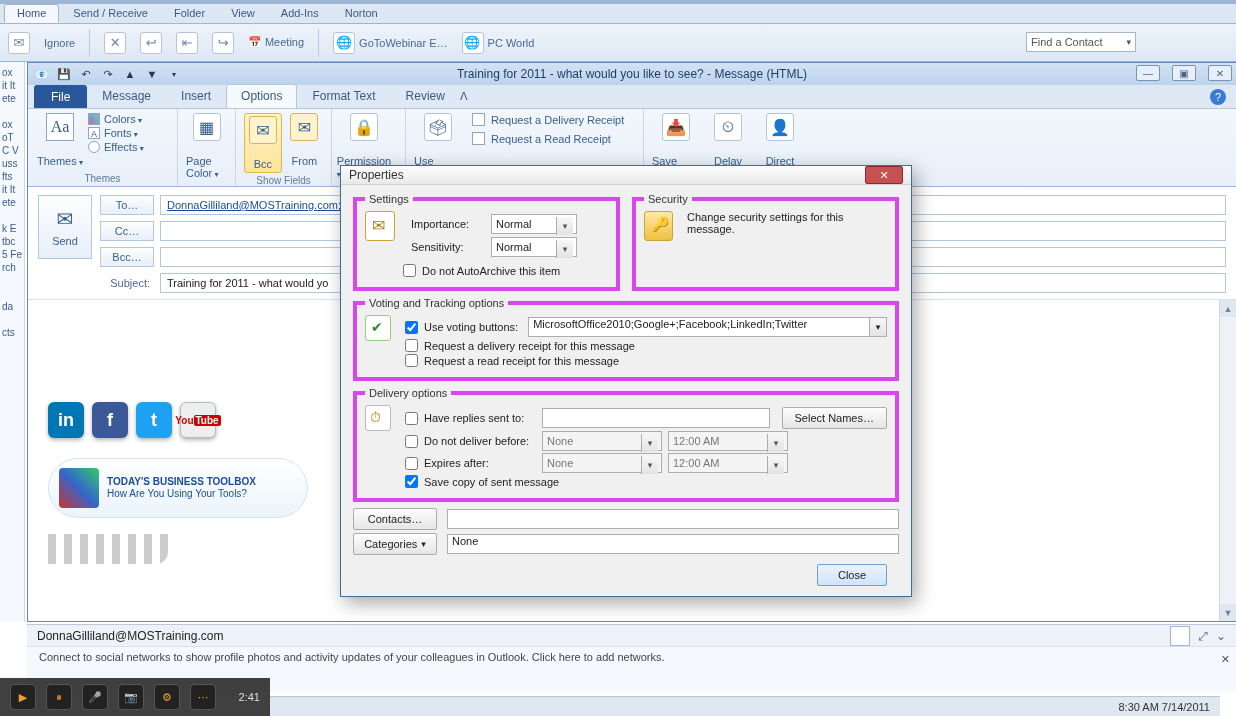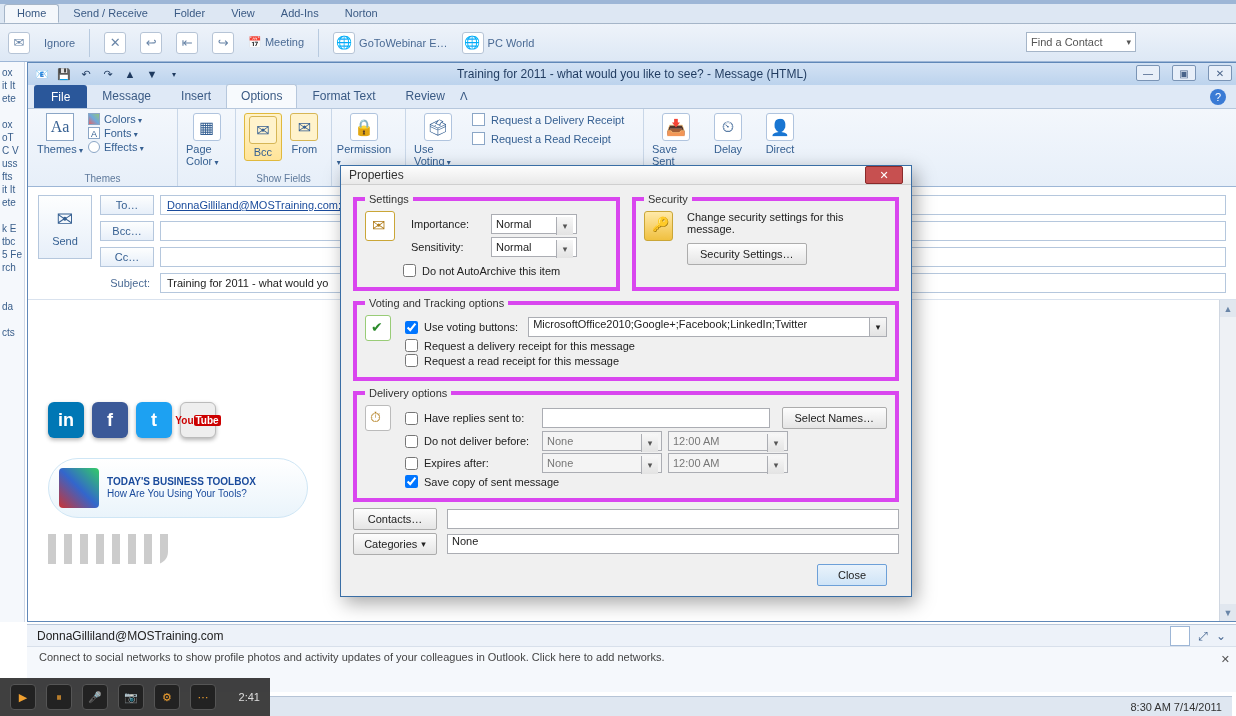--- a/index.html
+++ b/index.html
@@ -34,21 +34,21 @@
 .c-tab{ padding:4px 14px 5px; font-size:12px; color:#3a5a84; border:1px solid transparent; border-bottom:none;}
 .c-tab.file{ background:#2a579a; color:#fff; border-radius:3px 3px 0 0; padding:4px 16px;}
 .c-tab.active{ background:#f7fafd; border-color:#b6c7dc; border-radius:3px 3px 0 0;}
 .compose-tabs .help{ margin-left:auto; margin-right:10px; width:16px;height:16px;border-radius:50%;background:#3a7bd5;color:#fff;display:flex;align-items:center;justify-content:center;font-size:11px;align-self:center;}
 .compose-tabs .help-caret{margin-right:6px; align-self:center; color:#3a5a84;}
 
 .compose-ribbon{ height:78px; background:linear-gradient(#f3f7fc,#e7eff9); border-bottom:1px solid #9db6d6; display:flex;}
 .rgroup{ border-right:1px solid #c9d7e8; padding:4px 8px 2px; display:flex; flex-direction:column; justify-content:space-between;}
 .rgroup-label{ text-align:center; font-size:10px; color:#5f7a9c; padding-top:2px;}
 .rbody{display:flex; gap:4px; align-items:flex-start;}
-.rbtn{ display:flex; flex-direction:column; align-items:center; width:48px; color:#366092; font-size:11px; gap:2px;}
+.rbtn{ display:flex; flex-direction:column; align-items:center; width:48px; color:#366092; font-size:11px; gap:14px;}
 .ricon{width:28px;height:28px;background:#fff3cc;border:1px solid #d6b656;border-radius:3px;display:flex;align-items:center;justify-content:center;font-size:16px;}
 .ricon.env{background:#fff;border-color:#b0c4de;}
 .ropt{display:flex;flex-direction:column;gap:2px;font-size:11px;color:#366092;}
 .ropt .row{display:flex; align-items:center; gap:4px;}
 .ropt .sw{width:12px;height:12px;border:1px solid #8ba6c6;background:#fff;}
 .tiny-caret::after{content:" ▾"; font-size:8px;}
 
 
 .fields{ padding:8px 10px 6px; display:flex; gap:8px; border-bottom:1px solid #d9e2ee;}
 .send-btn{ width:54px; height:64px; border:1px solid #b5c7dd; background:linear-gradient(#fdfefe,#e7eff9); display:flex; flex-direction:column; align-items:center; justify-content:center; gap:4px; color:#366092; font-size:11px;}
@@ -119,21 +119,21 @@
 .dlg-footer{display:flex;justify-content:flex-end;padding:6px 12px 0;}
 .btn.primary{background:linear-gradient(#eaf3fb,#cfe4f7);border-color:#6da0d8;width:70px;justify-content:center;}
 .field-text{height:20px;border:1px solid #abadb3;background:#fff;flex:1;padding:0 4px;}
 
 
 .player{position:absolute;left:0;bottom:0;width:270px;height:38px;background:rgba(30,30,30,.85);display:flex;align-items:center;gap:10px;padding:0 10px;color:#f0a030;font-size:11px;}
 .pbtn{width:26px;height:26px;border:1px solid #555;border-radius:4px;background:#222;display:flex;align-items:center;justify-content:center;color:#f0a030;}
 .ptime{margin-left:auto;color:#ddd;}
 
 
-.statusbar{position:absolute;bottom:0;right:4px;left:270px;height:20px;background:#dfe7f1;border-top:1px solid #b6c4d6;display:flex;align-items:center;padding:0 10px;font-size:11px;color:#333;gap:16px;}
+.statusbar{position:absolute;bottom:0;right:16px;left:270px;height:20px;background:#dfe7f1;border-top:1px solid #b6c4d6;display:flex;align-items:center;padding:0 10px;font-size:11px;color:#333;gap:16px;}
 .statusbar .right{margin-left:auto;}
 .pp-x{position:absolute;right:6px;top:28px;color:#555;}
 
 .gicon{width:22px;height:22px;background:#fff;border:1px solid #b6c4d6;border-radius:3px;display:flex;align-items:center;justify-content:center;font-size:13px;color:#6a86a8;}
 .ribbon-chk{display:flex;align-items:center;gap:6px;color:#366092;font-size:11px;}
 .ribbon-chk .box{width:13px;height:13px;border:1px solid #8ba6c6;background:#fff;}
 </style>
 </head>
 <body>
 
@@ -296,25 +296,25 @@
       <span>Send</span>
     </div>
     <div class="addr-rows">
       <div class="addr-line">
           <div class="abtn">To…</div>
           <div class="afield">
             <a>DonnaGilliland@MOSTraining.com;</a>
           </div>
         </div>
       <div class="addr-line">
+          <div class="abtn">Cc…</div>
+          <div class="afield"></div>
+        </div>
+      <div class="addr-line">
           <div class="abtn">Bcc…</div>
-          <div class="afield"></div>
-        </div>
-      <div class="addr-line">
-          <div class="abtn">Cc…</div>
           <div class="afield"></div>
         </div>
       <div class="addr-line">
           <div class="subj-label">Subject:</div>
           <div class="afield">Training for 2011 - what would yo</div>
         </div>
     </div>
   </div>
 
   <div class="body-area">
@@ -381,21 +381,20 @@
             <input type="checkbox" style="">
             <span>Do not AutoArchive this item</span>
           </div>
       </fieldset>
       <fieldset style="width:280px;">
         <legend>Security</legend>
         <div style="display:flex;gap:6px;align-items:flex-start;">
           <span class="sec-icon"></span>
           <div>
             <div>Change security settings for this message.</div>
-            <div style="margin-top:8px;"><span class="btn">Security Settings…</span></div>
           </div>
         </div>
       </fieldset>
     </div>
 
     <fieldset>
       <legend>Voting and Tracking options</legend>
       <div style="display:flex;gap:8px;align-items:flex-start;">
         <span class="vote-icon"></span>
         <div style="flex:1;">

